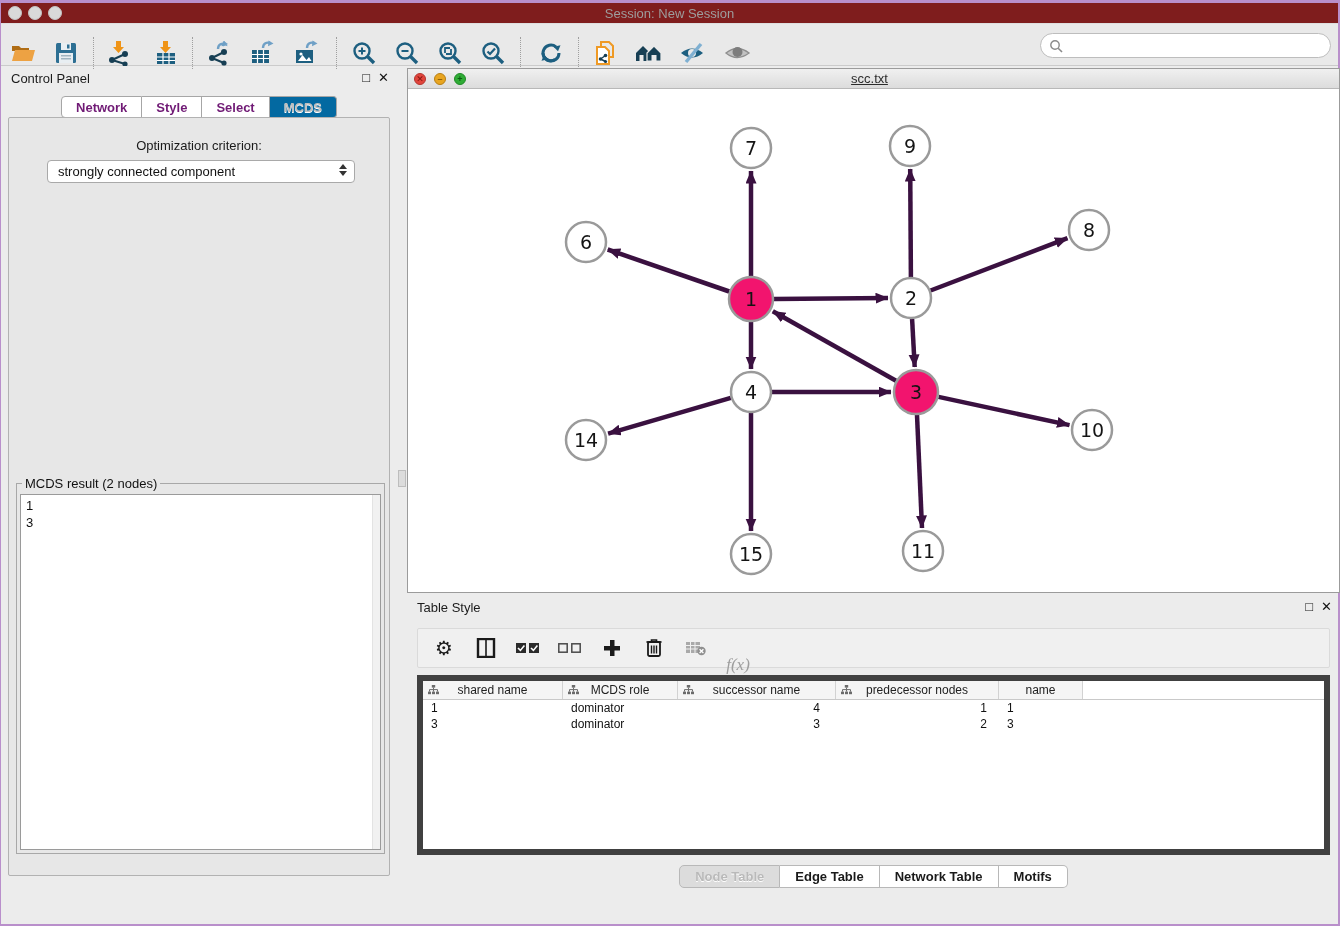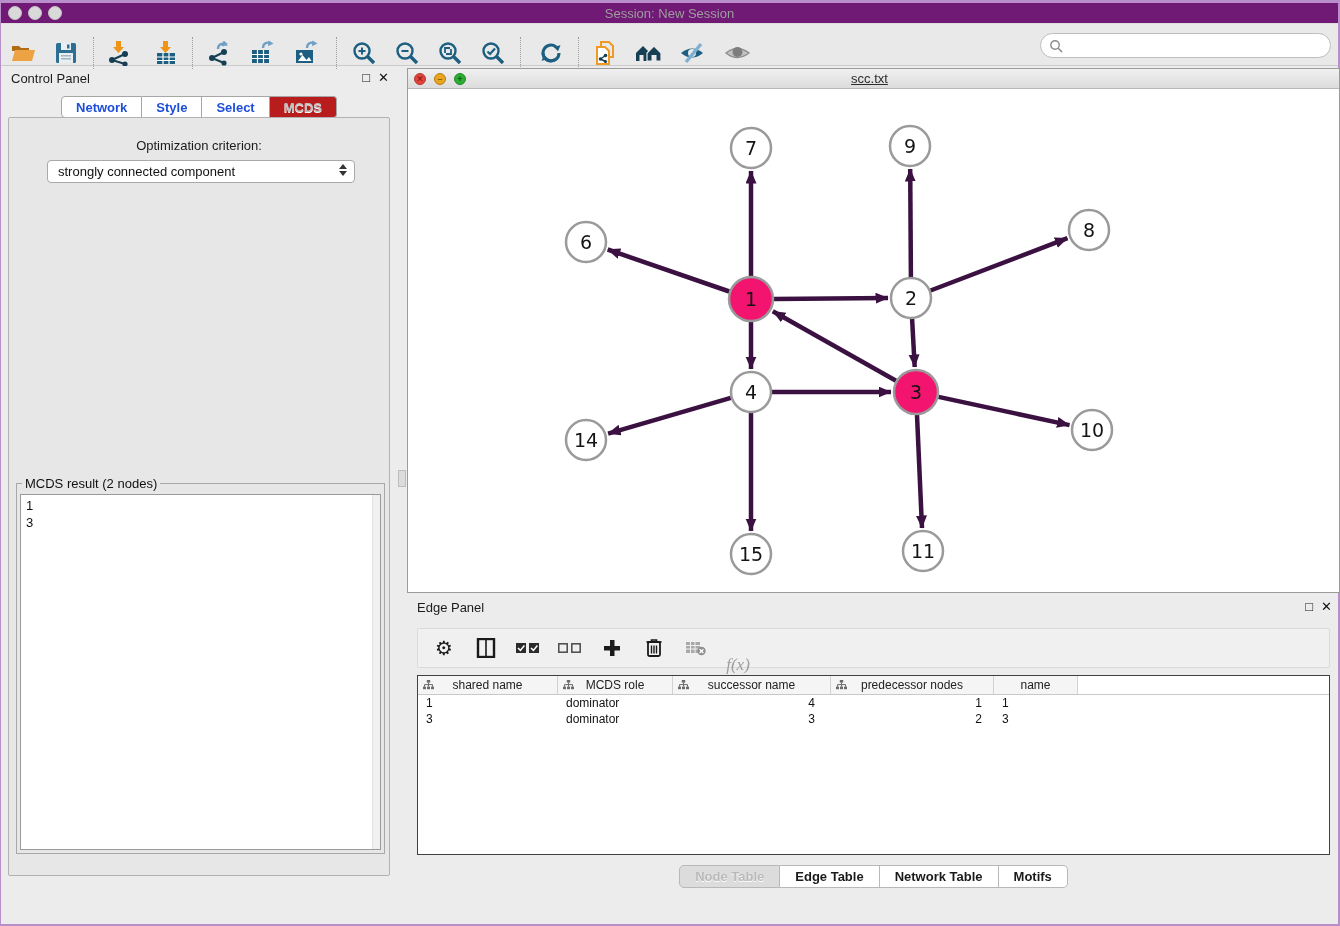--- a/index.html
+++ b/index.html
@@ -1,41 +1,41 @@
 <!DOCTYPE html>
 <html><head>
 <meta charset="utf-8">
 <style>
   * { margin:0; padding:0; box-sizing:border-box; }
   html,body { width:1340px; height:926px; }
   body { font-family:"Liberation Sans","DejaVu Sans",sans-serif; background:#b98fcb; position:relative; overflow:hidden; }
   .window { position:absolute; left:1px; top:3px; width:1337px; height:921px; background:#ececec; }
 
   
-  .titlebar { position:absolute; left:0; top:0; width:100%; height:21px; background:#701a75; border-bottom:1px solid #dedede; }
+  .titlebar { position:absolute; left:0; top:0; width:100%; height:21px; background:#7f1d1d; border-bottom:1px solid #dedede; }
   .traffic { position:absolute; top:3px; width:14px; height:14px; border-radius:50%; background:#d9d9d9; border:1px solid #c3c3c3; }
   .app-title { position:absolute; left:0; right:0; top:3px; text-align:center; font-size:13px; color:#9d9d9d; }
 
   
   .toolbar { position:absolute; left:0; top:21px; width:100%; height:42px; background:#e9e9e9; border-bottom:1px solid #cbcbcb; }
   .tb-icon { position:absolute; top:15px; width:28px; height:28px; display:flex; align-items:center; justify-content:center; }
   .tb-sep { position:absolute; top:13px; height:32px; width:0; border-left:1px dotted #9f9f9f; }
   .searchbox { position:absolute; left:1039px; top:9px; width:291px; height:25px; background:#fff; border:1px solid #bdbdbd; border-radius:13px; display:flex; align-items:center; padding-left:8px; }
   .searchbox input { border:none; outline:none; flex:1; font-size:13px; background:transparent; margin-left:5px; }
 
   
   .control-panel { position:absolute; left:0; top:65px; width:396px; height:812px; }
   .panel-header { position:absolute; left:10px; top:3px; font-size:13px; color:#1c1c1c; }
   .panel-btns { position:absolute; right:8px; top:2px; font-size:13px; color:#111; display:flex; gap:8px; font-weight:bold; }
   .panel-btns span { cursor:default; }
   .cp-tabs { position:absolute; left:0; top:28px; width:100%; display:flex; justify-content:center; }
-  .cp-tab { height:22px; padding:0 14px; background:#fff; border:1px solid #a6a6a6; border-left:none; font-size:13px; font-weight:600; color:#1d4ed8; display:flex; align-items:center; }
+  .cp-tab { height:22px; padding:0 14px; background:#fff; border:1px solid #a6a6a6; border-left:none; font-size:13px; font-weight:600; color:#701a75; display:flex; align-items:center; }
   .cp-tab:first-child { border-left:1px solid #a6a6a6; border-radius:4px 0 0 4px; }
   .cp-tab:last-child { border-radius:0 4px 4px 0; }
-  .cp-tab.selected { background:#b91c1c; color:#bdbdbd; text-shadow:0 1px 0 #fff; }
+  .cp-tab.selected { background:#0369a1; color:#bdbdbd; text-shadow:0 1px 0 #fff; }
   .cp-body { position:absolute; left:7px; top:49px; width:382px; height:759px; border:1px solid #b2b2b2; border-radius:2px; background:#e7e7e7; }
   .opt-label { position:absolute; left:0; width:100%; top:20px; text-align:center; font-size:13px; color:#1a1a1a; }
   .criterion { position:absolute; left:38px; top:42px; width:308px; height:23px; background:#fff; border:1px solid #a9a9a9; border-radius:4px; font-size:13px; color:#111; display:flex; align-items:center; padding-left:10px; }
   .stepper { position:absolute; right:7px; top:3px; display:flex; flex-direction:column; gap:2px; }
   .stepper i { width:0; height:0; border-left:4px solid transparent; border-right:4px solid transparent; }
   .stepper .up { border-bottom:5px solid #333; }
   .stepper .dn { border-top:5px solid #333; }
   .cp-buttons { position:absolute; left:0; width:100%; top:76px; display:flex; justify-content:center; gap:15px; }
   .push-btn { height:22px; padding:0 16px; background:#fff; border:1px solid #a9a9a9; border-radius:4px; font-size:13px; color:#111; display:flex; align-items:center; }
   .result-fieldset { position:absolute; left:7px; top:358px; width:369px; height:378px; border:1px solid #a8a8a8; padding:3px; }
@@ -56,21 +56,21 @@
   .mac-min { left:26px; background:#e8a520; border:1px solid #b77f14; color:#8a5c05; }
   .mac-max { left:46px; background:#2fac35; border:1px solid #1f8a26; color:#0c5b12; }
   .net-canvas { position:absolute; left:0; top:20px; width:931px; height:503px; }
 
   
   .table-panel { position:absolute; left:406px; top:594px; width:933px; height:296px; }
   .tp-toolbar { position:absolute; left:10px; top:31px; width:913px; height:40px; background:#f0f0f0; border:1px solid #dadada; border-radius:2px; display:flex; align-items:center; padding-left:14px; gap:18px; }
   .tp-icon { width:24px; height:24px; display:flex; align-items:center; justify-content:center; }
   .gear-glyph { font-size:20px; color:#1a1a1a; font-family:"DejaVu Sans",sans-serif; }
   .fx-glyph { font-family:"Liberation Serif","DejaVu Serif",serif; font-style:italic; font-size:17px; color:#9e9e9e;margin-top:34px; }
-  .tbl { position:absolute; left:10px; top:78px; width:913px; height:180px; background:#fff; border:1px solid #404040; }
+  .tbl { position:absolute; left:10px; top:78px; width:913px; height:180px; background:#fff; border:6px solid #404040; }
   .tbl-header { display:flex; height:19px; border-bottom:1px solid #c9c9c9; }
   .th { position:relative; background:#f5f5f5; border-right:1px solid #d2d2d2; font-size:12px; color:#222; display:flex; align-items:center; justify-content:center; }
   .th .tree-ic { position:absolute; left:5px; top:4px; }
   .tbl-row { display:flex; height:16px; font-size:12px; color:#111; align-items:center; }
   .td { padding:0 8px; overflow:hidden; white-space:nowrap; }
   .td.num { text-align:right; }
   .tp-tabs { position:absolute; left:0; width:100%; top:268px; display:flex; justify-content:center; }
   .tp-tab { height:23px; padding:0 15px; background:#fff; border:1px solid #b8b8b8; border-left:none; font-size:13px; font-weight:600; color:#1a1a1a; display:flex; align-items:center; }
   .tp-tab:first-child { border-left:1px solid #b8b8b8; border-radius:5px 0 0 5px; }
   .tp-tab:last-child { border-radius:0 5px 5px 0; }
@@ -341,21 +341,21 @@
           <text x="343" y="472" text-anchor="middle" font-family="DejaVu Sans, Liberation Sans, sans-serif" font-size="19" fill="#141414">15</text>
         </g>
         <g>
           <circle cx="515" cy="462" r="20" fill="#ffffff" stroke="#9a9a9a" stroke-width="2.5"></circle>
           <text x="515" y="469" text-anchor="middle" font-family="DejaVu Sans, Liberation Sans, sans-serif" font-size="19" fill="#141414">11</text>
         </g>
       </svg>
   </div>
 
   <div class="table-panel">
-    <div class="panel-header">Edge Panel</div>
+    <div class="panel-header">Table Style</div>
     <div class="panel-btns">
       <span>□</span>
       <span>✕</span>
     </div>
     <div class="tp-toolbar">
       <div class="tp-icon">
           <span class="gear-glyph">⚙</span>
         </div>
       <div class="tp-icon">
         <svg width="20" height="20" viewBox="0 0 20 20">

